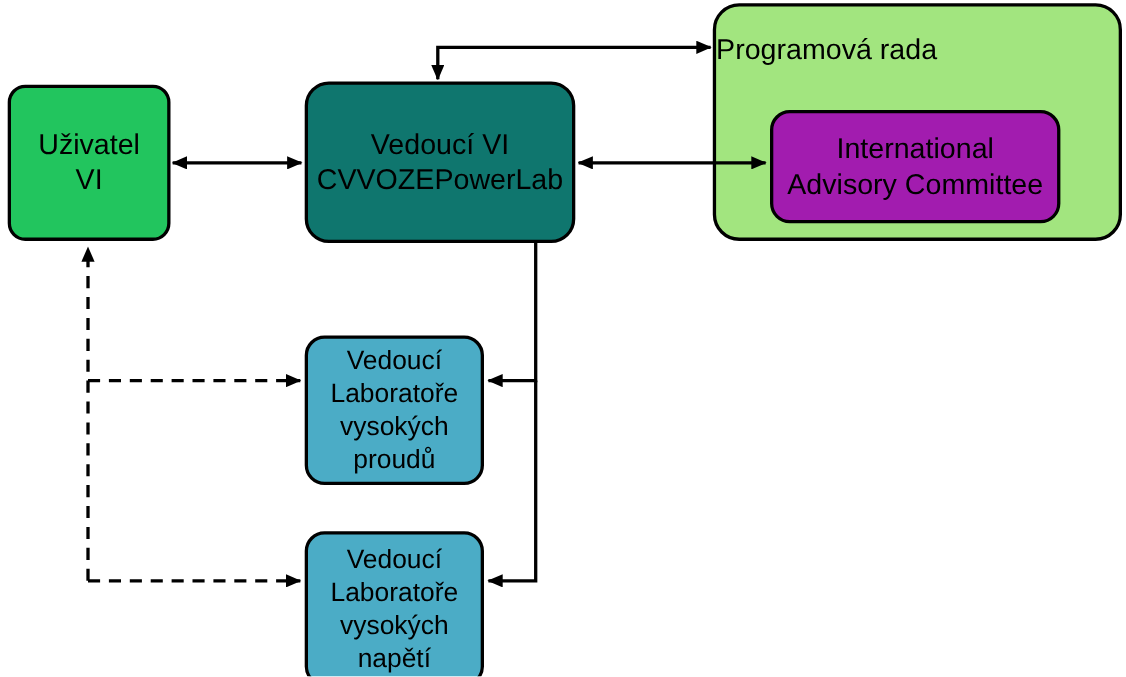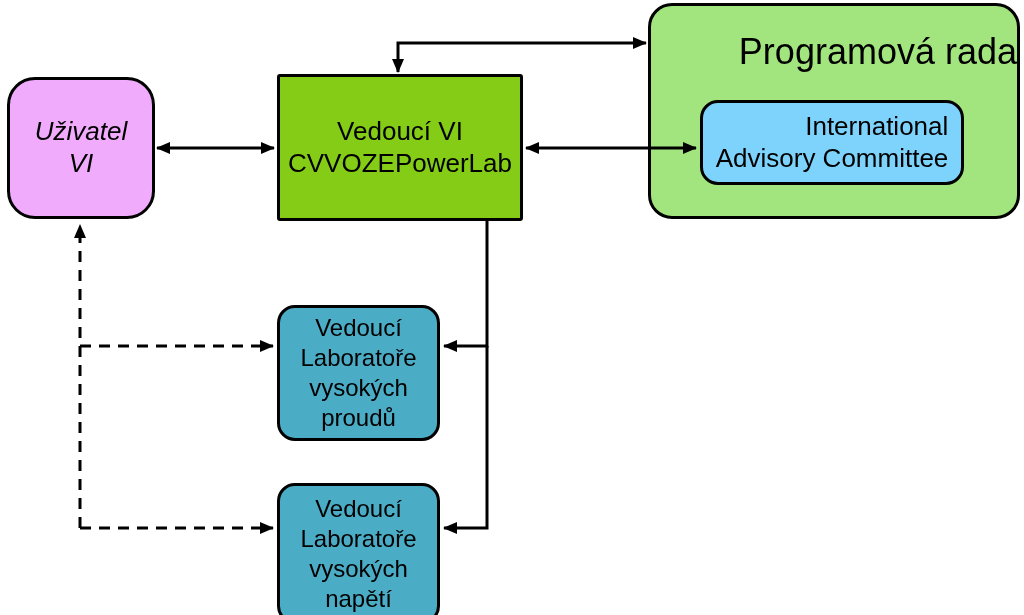--- a/index.html
+++ b/index.html
@@ -35,22 +35,22 @@
     margin-top: 28px;
   }
   .node--container {
     display: block;
   }
   .container-title {
     position: absolute;
     left: 0;
     right: 0;
     top: 24px;
-    text-align: right;
-    font-size: 36px;
+    text-align: left;
+    font-size: 26px;
     color: #000000;
   }
   svg.connectors {
     position: absolute;
     left: 0;
     top: 0;
     pointer-events: none;
   }
   .edge-solid {
     stroke: #000000;
@@ -62,29 +62,29 @@
     stroke-width: 3;
     fill: none;
     stroke-dasharray: 11 8;
   }
 </style>
 </head>
 <body>
 
 <div class="canvas">
 
-  <div class="node" style="left: 7px; top: 77px; width: 148px; height: 142px; border-radius: 28px; background-color: #f0abfc; font-style: italic;">Uživatel
+  <div class="node" style="left: 7px; top: 77px; width: 148px; height: 142px; border-radius: 16px; background-color: #22c55e;">Uživatel
 VI</div>
 
-  <div class="node" style="left: 277px; top: 74px; width: 246px; height: 147px; border-radius: 3px; background-color: #84cc16;">Vedoucí VI
+  <div class="node" style="left: 277px; top: 74px; width: 246px; height: 147px; border-radius: 22px; background-color: #0f766e;">Vedoucí VI
 CVVOZEPowerLab</div>
 
   <div class="node node--container" style="left: 648px; top: 3px; width: 372px; height: 216px; border-radius: 24px; background-color: rgb(162, 229, 127);">
     <div class="container-title">Programová rada</div>
-    <div class="node" style="left: 49px; top: 94px; width: 264px; height: 85px; border-radius: 18px; background-color: #7dd3fc; text-align: right;">International
+    <div class="node" style="left: 49px; top: 94px; width: 264px; height: 103px; border-radius: 18px; background-color: #a21caf;">International
 Advisory Committee</div>
   </div>
 
   <div class="node node--small" style="left: 277px; top: 277px; width: 163px; height: 136px; border-radius: 18px; background-color: rgb(75, 172, 198);">Vedoucí
 Laboratoře
 vysokých
 proudů</div>
 
   <div class="node node--small" style="left: 277px; top: 455px; width: 163px; height: 141px; border-radius: 18px; background-color: rgb(75, 172, 198);">Vedoucí
 Laboratoře

